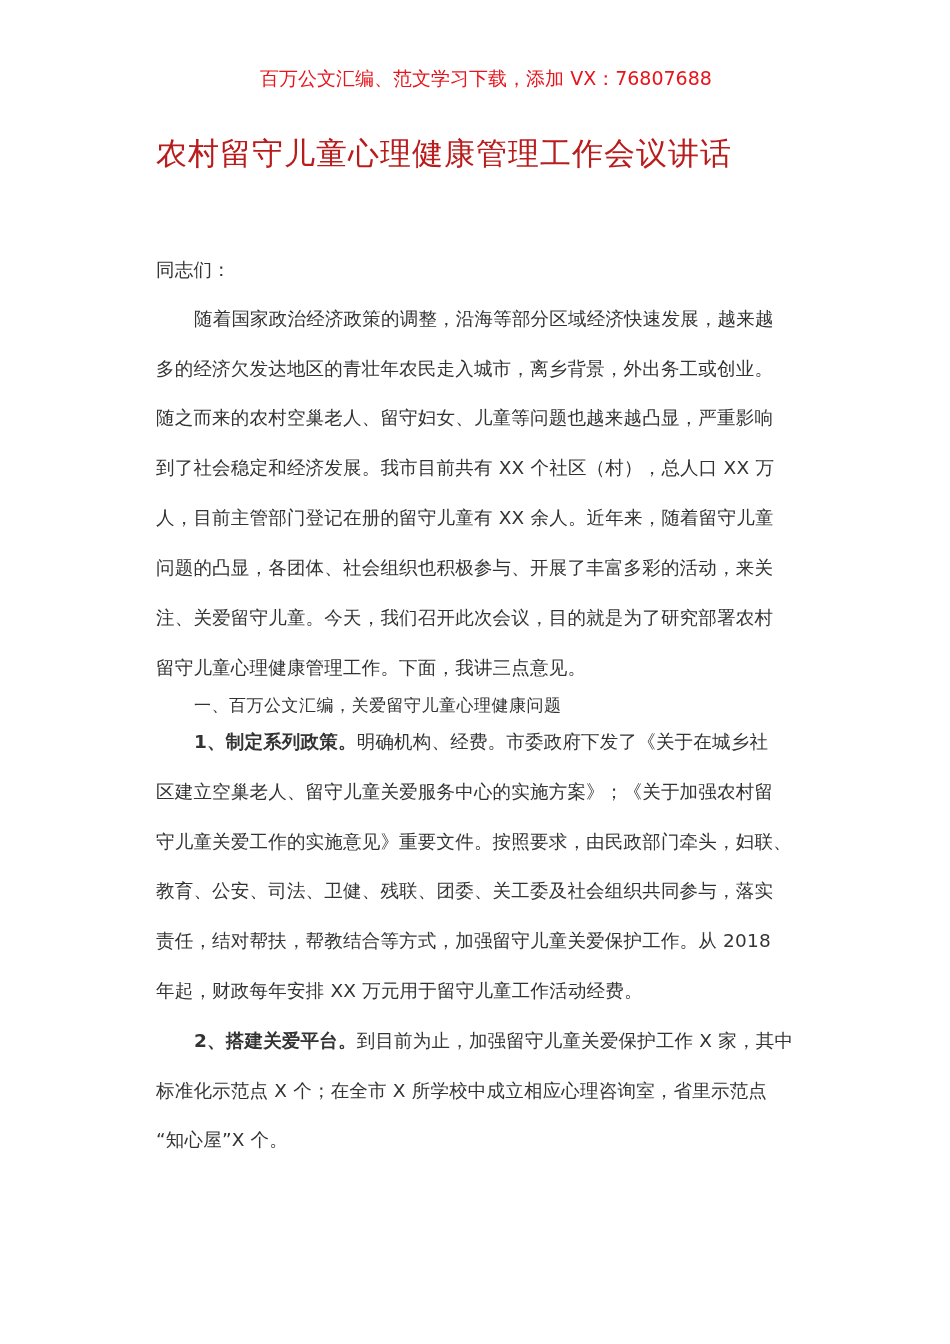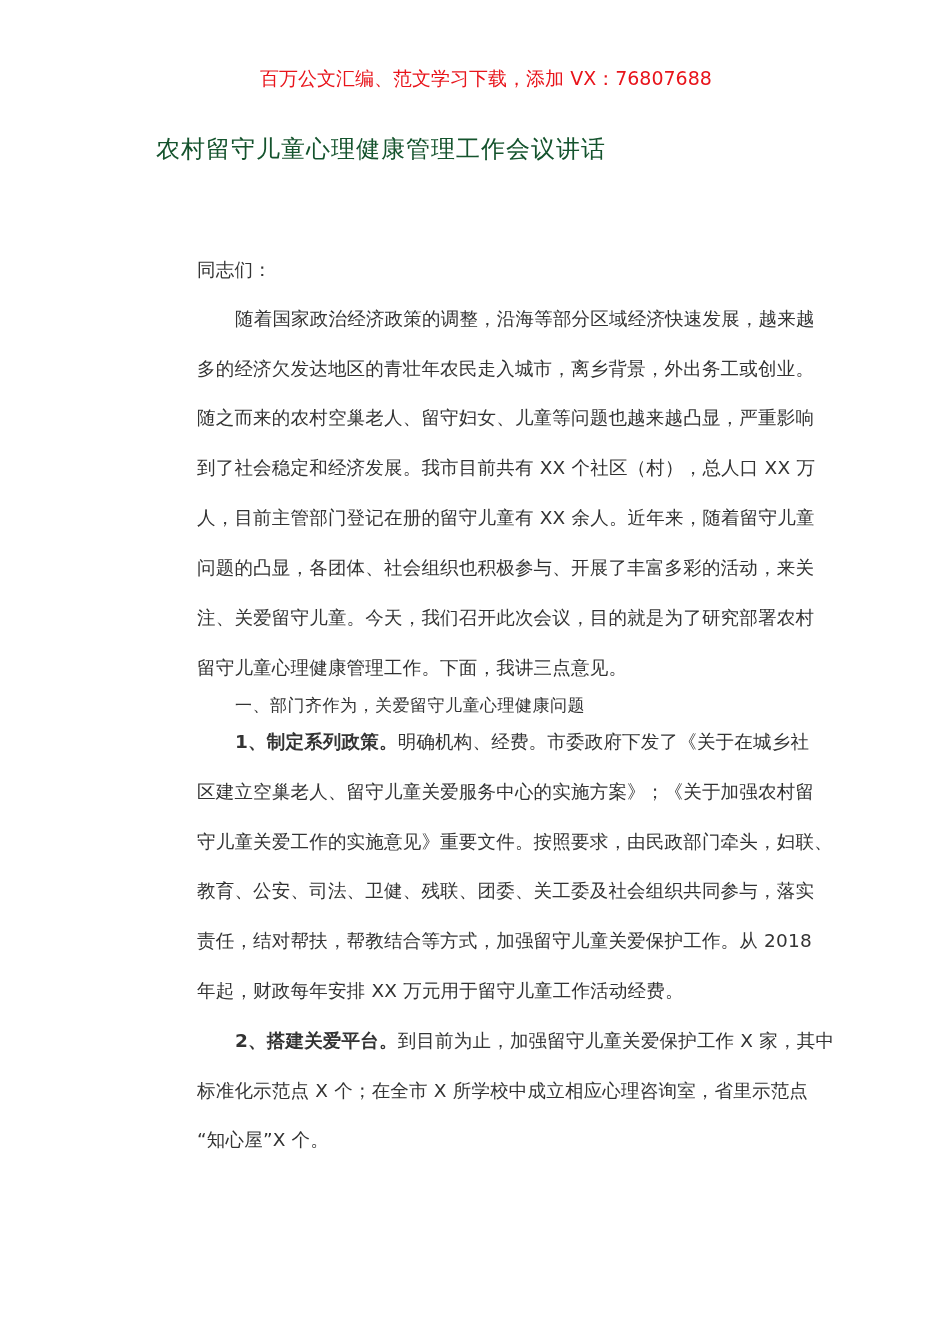--- a/index.html
+++ b/index.html
@@ -30,34 +30,33 @@
       text-align: center;
       font-size: 19px;
       color: #e8141b;
       letter-spacing: 0px;
       white-space: nowrap;
     }
     .doc-title {
       position: absolute;
       top: 133px;
       left: 145px;
-      font-size: 24px;
-      color: #14532d;
+      font-size: 31px;
+      color: #b91c1c;
       white-space: nowrap;
       letter-spacing: 1px;
       text-align: center;
     }
     .line {
       position: absolute;
       left: 145px;
       font-size: 18.5px;
       color: #333333;
       white-space: nowrap;
       letter-spacing: 0.2px;
-      margin-left: 41px;
     }
     .indent {
       left: 183px;
     }
     .heading-1 {
       font-size: 17px;
       letter-spacing: 0.5px;
     }
     b.bold-lead {
       font-weight: bold;
@@ -77,21 +76,21 @@
 
   <div class="line indent" style="top:306px;">随着国家政治经济政策的调整，沿海等部分区域经济快速发展，越来越</div>
   <div class="line" style="top:356px;">多的经济欠发达地区的青壮年农民走入城市，离乡背景，外出务工或创业。</div>
   <div class="line" style="top:405px;">随之而来的农村空巢老人、留守妇女、儿童等问题也越来越凸显，严重影响</div>
   <div class="line" style="top:455px;text-align:center;">到了社会稳定和经济发展。我市目前共有 XX 个社区（村），总人口 XX 万</div>
   <div class="line" style="top:505px;">人，目前主管部门登记在册的留守儿童有 XX 余人。近年来，随着留守儿童</div>
   <div class="line" style="top:555px;">问题的凸显，各团体、社会组织也积极参与、开展了丰富多彩的活动，来关</div>
   <div class="line" style="top:605px;">注、关爱留守儿童。今天，我们召开此次会议，目的就是为了研究部署农村</div>
   <div class="line" style="top:655px;">留守儿童心理健康管理工作。下面，我讲三点意见。</div>
 
-  <div class="line indent heading-1" style="top:694px;">一、部门齐作为，关爱留守儿童心理健康问题</div>
+  <div class="line indent heading-1" style="top:694px;">一、百万公文汇编，关爱留守儿童心理健康问题</div>
 
   <div class="line indent" style="top:729px;">
     <b class="bold-lead">1、制定系列政策。</b><span>明确机构、经费。市委政府下发了《关于在城乡社</span>
   </div>
   <div class="line" style="top:779px;">区建立空巢老人、留守儿童关爱服务中心的实施方案》；《关于加强农村留</div>
   <div class="line" style="top:829px;">守儿童关爱工作的实施意见》重要文件。按照要求，由民政部门牵头，妇联、</div>
   <div class="line" style="top:878px;text-align:right;">教育、公安、司法、卫健、残联、团委、关工委及社会组织共同参与，落实</div>
   <div class="line" style="top:928px;">责任，结对帮扶，帮教结合等方式，加强留守儿童关爱保护工作。从 2018</div>
   <div class="line" style="top:978px;">年起，财政每年安排 XX 万元用于留守儿童工作活动经费。</div>
 

